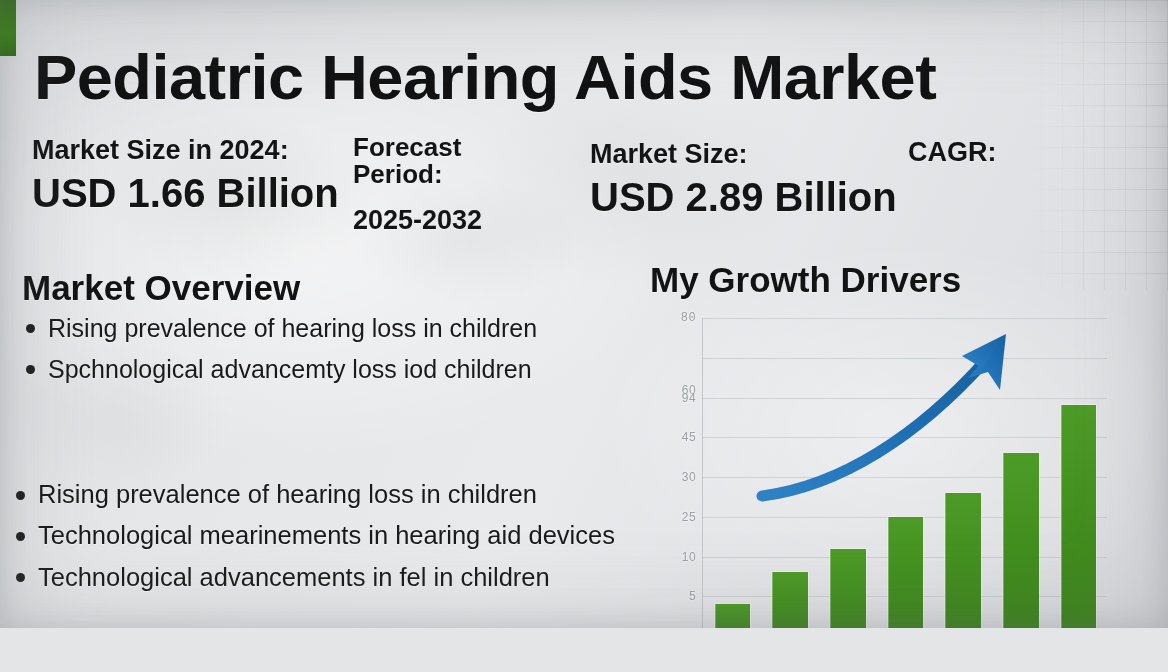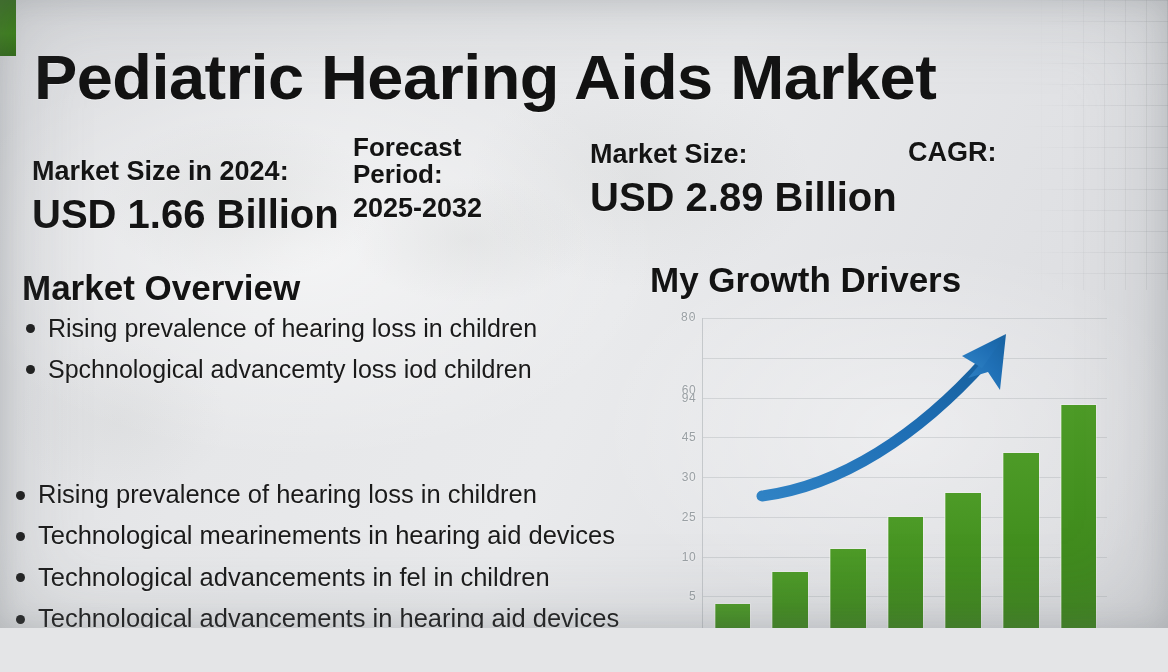--- a/index.html
+++ b/index.html
@@ -50,24 +50,24 @@
     letter-spacing:-0.5px;white-space:nowrap;
     transform:scaleX(1.03);transform-origin:left center;
     text-shadow:0 1px 0 rgba(255,255,255,.45);
   }
 
   
   .stats{position:absolute;left:28px;top:132px;width:1060px;height:110px;}
   .stat{position:absolute;color:#141414;font-weight:700;text-shadow:0 1px 0 rgba(255,255,255,.4);}
   .stat .lbl{font-size:27px;line-height:1.05;white-space:nowrap;}
   .stat .val{font-size:40px;line-height:1.15;white-space:nowrap;margin-top:6px;}
-  #stat0{left:4px;top:4px;margin-top:21px;}
+  #stat0{left:4px;top:4px;}
   #stat1{left:325px;top:2px;}
   #stat1 .lbl{font-size:26px;}
-  #stat1 .val{font-size:27px;margin-top:4px;}
+  #stat1 .val{font-size:27px;margin-top:16px;}
   #stat2{left:562px;top:8px;}
   #stat3{left:880px;top:6px;}
 
   
   .sec-head{
     position:absolute;font-size:35px;font-weight:700;color:#131313;
     white-space:nowrap;text-shadow:0 1px 0 rgba(255,255,255,.45);
   }
   #head-overview{left:22px;top:260px;margin-top:8px;}
   #head-drivers{left:10px;top:420px;}
@@ -142,21 +142,20 @@
   <div class="sec-head" id="head-overview">Market Overview</div>
   <ul class="bullets" id="bullets-overview">
     <li>Rising prevalence of hearing loss in children</li>
     <li>Spchnological advancemty loss iod children</li>
   </ul>
 
   <ul class="bullets" id="bullets-drivers">
     <li>Rising prevalence of hearing loss in children</li>
     <li>Technological mearinements in hearing aid devices</li>
     <li>Technological advancements in fel in children</li>
-    <li>Technological advancements in hearing aid devices</li>
   </ul>
 
   <div class="sec-head" id="head-chart">My Growth Drivers</div>
 
   <div id="chart">
     <div class="yaxis" id="yaxis">
         <div class="ytick" style="top: 0px; font-family: Liberation Mono, monospace;">80</div>
         <div class="ytick" style="top: 39.75px; margin-top: 32px;">60</div>
         <div class="ytick" style="top: 79.5px;">94</div>
         <div class="ytick" style="top: 119.25px;">45</div>

